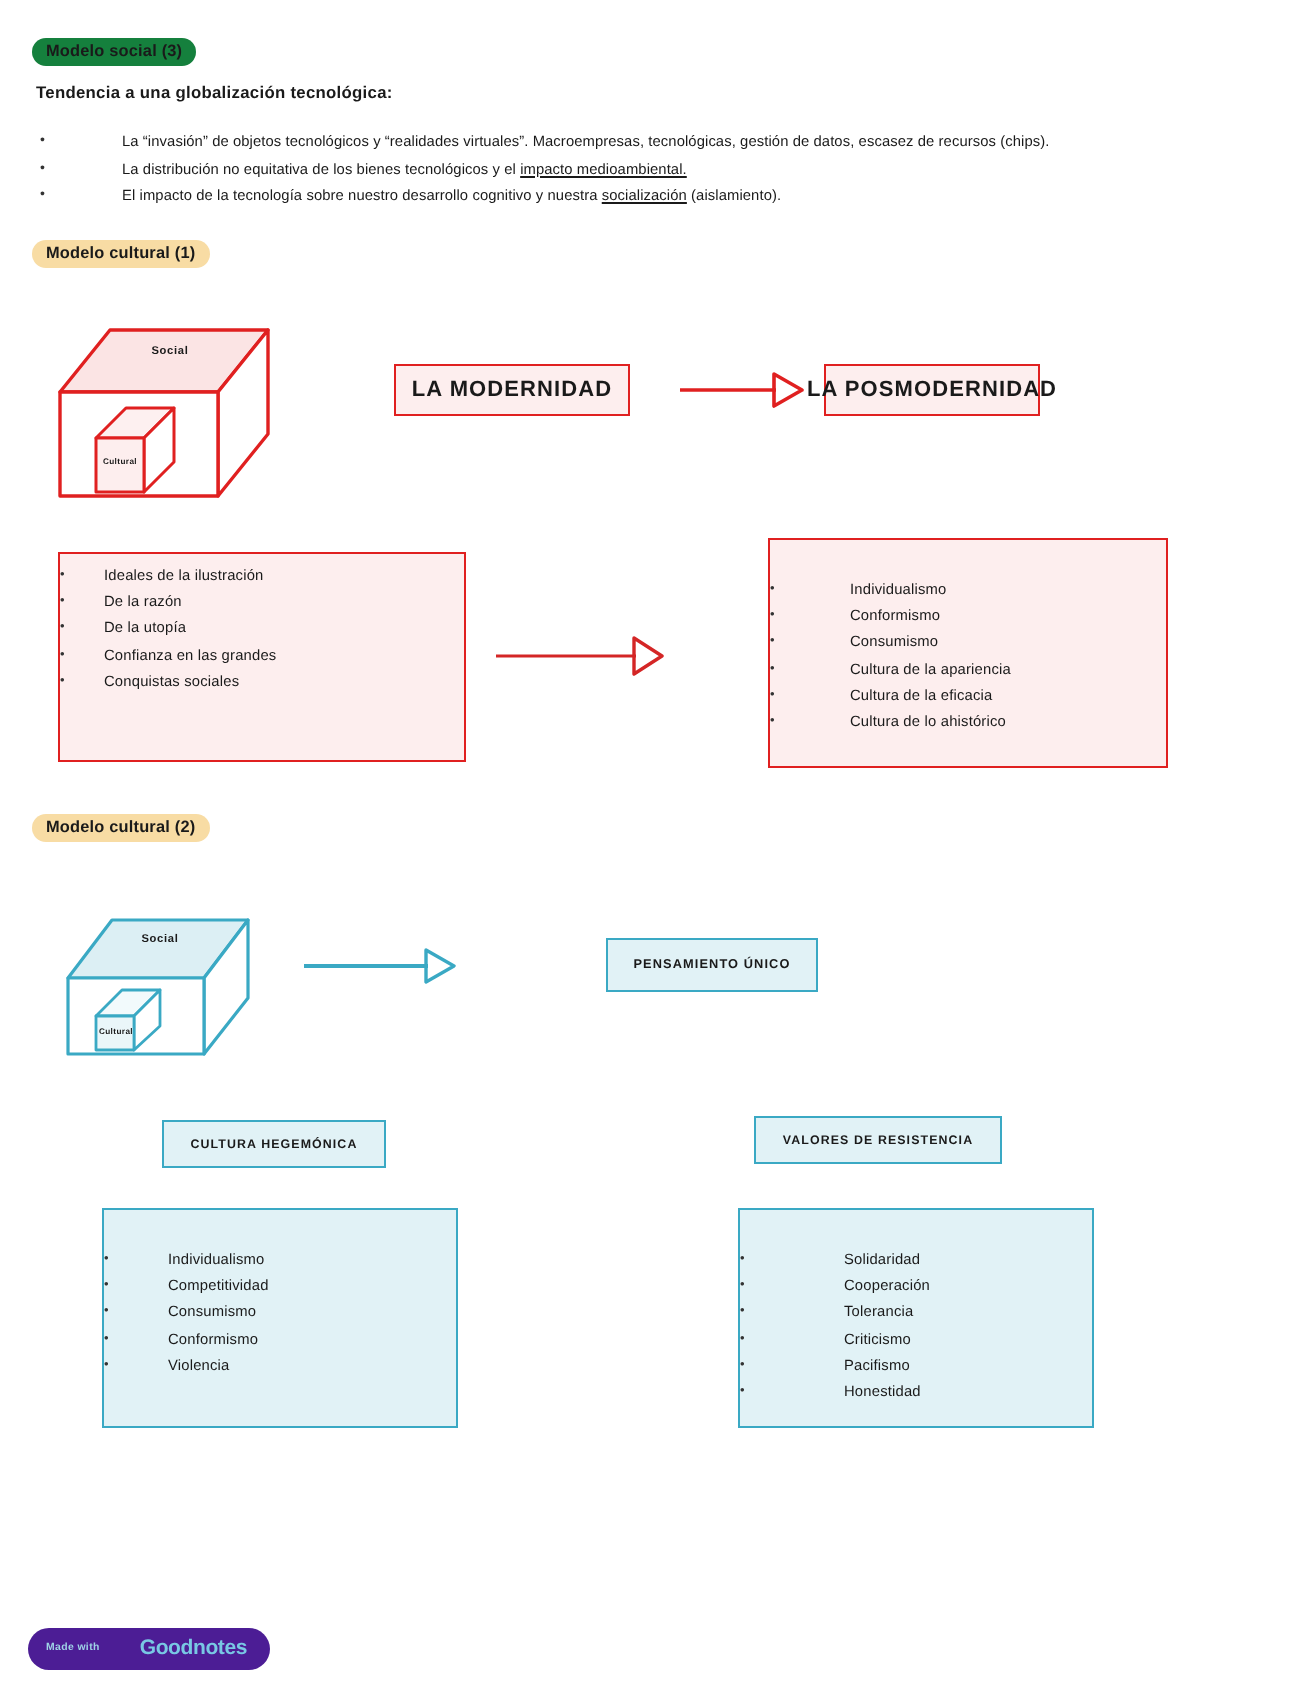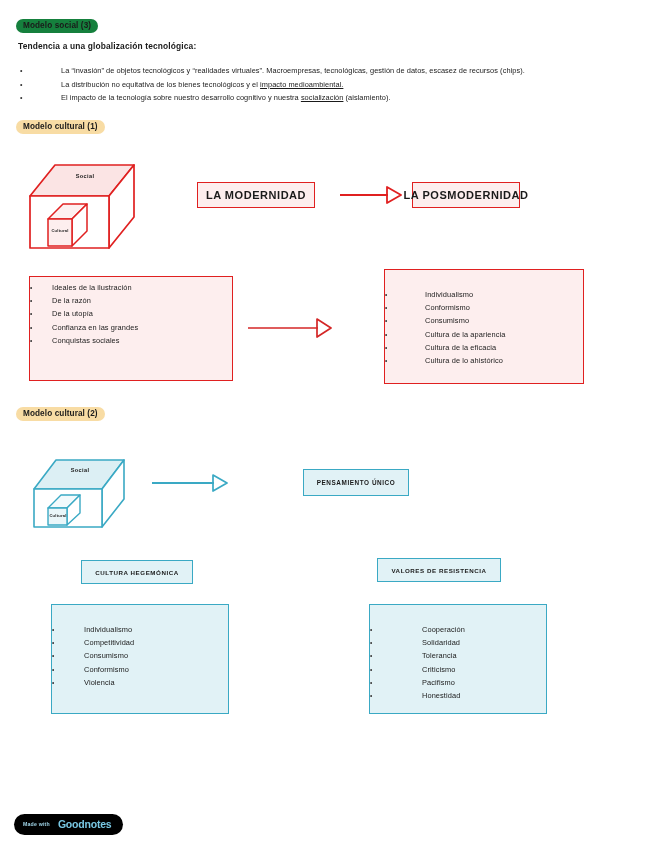--- a/index.html
+++ b/index.html
@@ -135,22 +135,22 @@
     letter-spacing: .2px;
     white-space: nowrap;
     text-align: center;
   }
 
   
   .badge {
     position: absolute;
     display: flex;
     align-items: center;
-    gap: 8px;
-    background: #000000;
+    gap: 20px;
+    background: #4c1d95;
     border-radius: 11px;
     padding: 4px 11px 5px 9px;
   }
   .badge .made {
     font-size: 5.2px;
     font-weight: bold;
     color: #9fd3e6;
     letter-spacing: .2px;
   }
   .badge .brand {
@@ -337,25 +337,25 @@
         <span class="dot" style="width:32px; flex:0 0 32px;">•</span>
         <span>Violencia</span>
       </li>
     </ul>
   </div>
 
   <div class="listbox box-cyan" style="left:369px; top:604px; width:178px; height:110px;">
     <ul style="margin-top:18px;">
       <li>
         <span class="dot" style="width:52px; flex:0 0 52px;">•</span>
+        <span>Solidaridad</span>
+      </li>
+      <li>
+        <span class="dot" style="width:52px; flex:0 0 52px;">•</span>
         <span>Cooperación</span>
-      </li>
-      <li>
-        <span class="dot" style="width:52px; flex:0 0 52px;">•</span>
-        <span>Solidaridad</span>
       </li>
       <li>
         <span class="dot" style="width:52px; flex:0 0 52px;">•</span>
         <span>Tolerancia</span>
       </li>
       <li>
         <span class="dot" style="width:52px; flex:0 0 52px;">•</span>
         <span>Criticismo</span>
       </li>
       <li>

